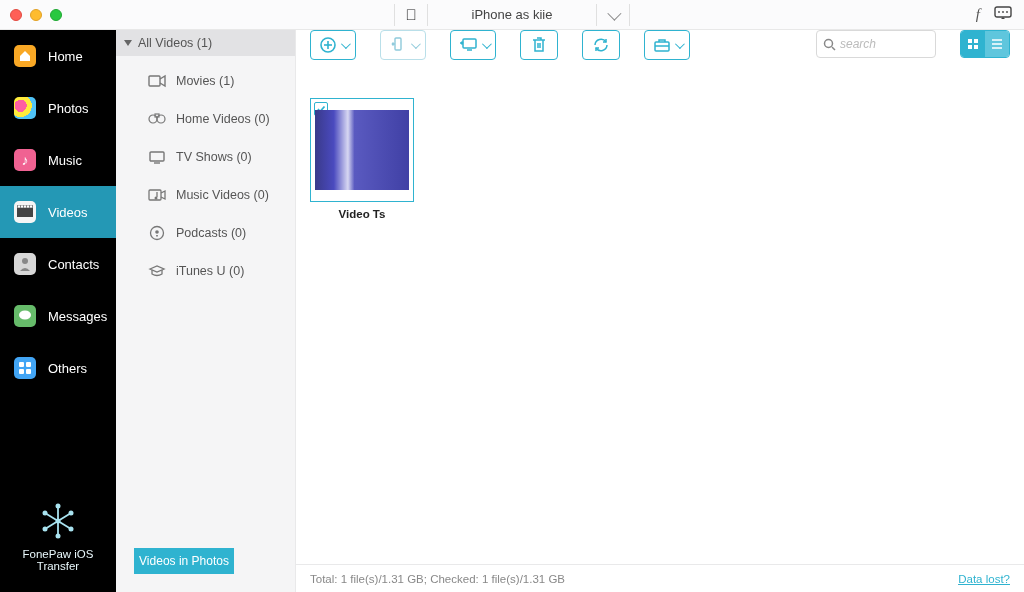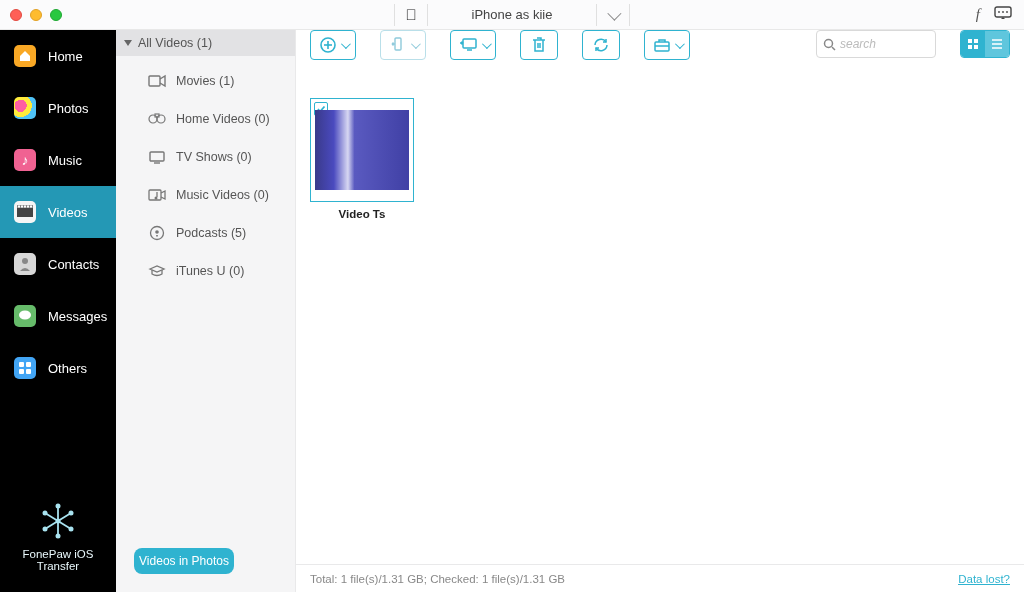--- a/index.html
+++ b/index.html
@@ -91,21 +91,21 @@
     .cat-list { padding-top: 6px; }
     .cat-item {
       display: flex; align-items: center; gap: 10px;
       height: 38px; padding-left: 32px; cursor: pointer;
     }
     .cat-item.sel {  }
     .cat-icon { width: 18px; height: 14px; color:#777; display:flex; align-items:center; justify-content:center; }
     .panel2 .spacer2 { flex: 1; }
     .vip-btn {
       margin: 0 0 18px 18px;
-      width: 100px; height: 26px; border: none; border-radius: 8px;
+      width: 100px; height: 26px; border: none; border-radius: 0;
       background: #2fb3d0; color: #fff; font-size: 12px; cursor: pointer;
     }
 
     
     .content { flex: 1; display: flex; flex-direction: column; }
 
     .toolbar {
       height: 54px; border-bottom: 1px solid #fff;
       display: flex; align-items: flex-start; padding: 0 14px; gap: 24px;
     }
@@ -324,21 +324,21 @@
         <span>Music Videos (0)</span>
       </div>
       <div class="cat-item">
         <span class="cat-icon">
           <svg width="16" height="16" viewBox="0 0 16 16" fill="none" stroke="#777" stroke-width="1.3">
               <circle cx="8" cy="8" r="6.5"></circle>
               <circle cx="8" cy="7" r="1.8" fill="#777" stroke="none"></circle>
               <path d="M7 10 Q8 14 9 10" fill="#777" stroke="none"></path>
             </svg>
         </span>
-        <span>Podcasts (5)</span>
+        <span>Podcasts (0)</span>
       </div>
       <div class="cat-item">
         <span class="cat-icon">
           <svg width="18" height="14" viewBox="0 0 18 14" fill="none" stroke="#777" stroke-width="1.3">
               <path d="M2 5 L9 2 L16 5 L9 8 Z"></path>
               <path d="M4 6 V10 Q9 13 14 10 V6"></path>
             </svg>
         </span>
         <span>iTunes U (0)</span>
       </div>

